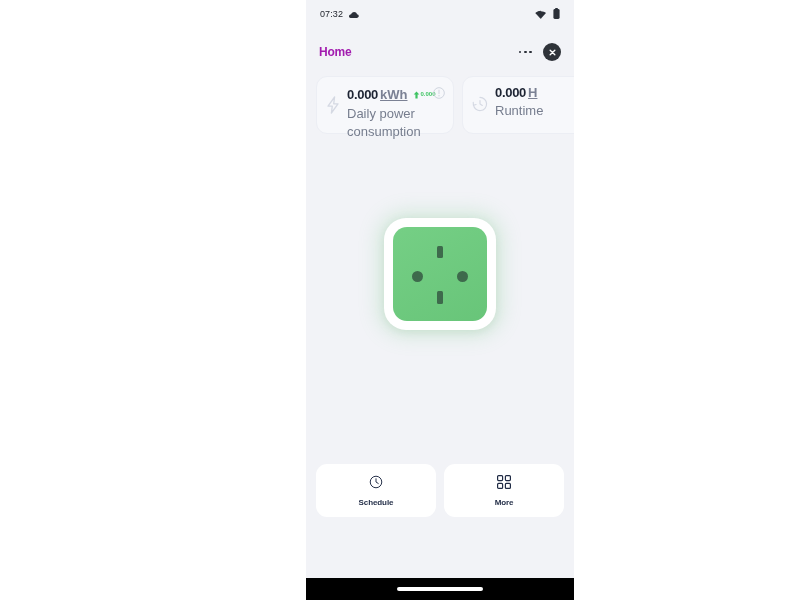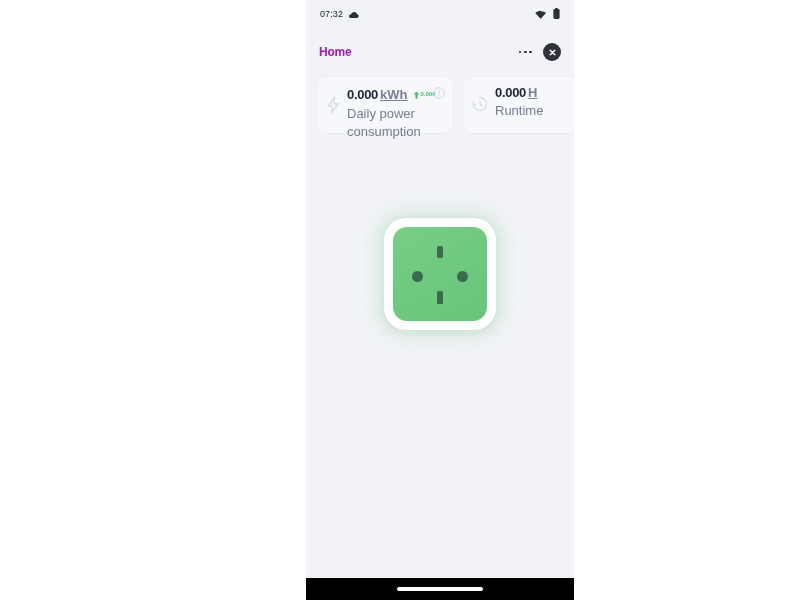--- a/index.html
+++ b/index.html
@@ -244,22 +244,42 @@
           <span class="pin earth"></span>
           <span class="pin hole l"></span>
           <span class="pin hole r"></span>
           <span class="pin bottom"></span>
         </div>
       </div>
     </div>
 
     <div class="actions">
 
-
-
+      <div class="action">
+        <span>
+          <svg width="14" height="14" viewBox="0 0 16 16">
+            <circle cx="8" cy="8" r="6.6" fill="none" stroke="#1f2a44" stroke-width="1.1"></circle>
+            <path d="M8 4.3V8l2.6 1.7" fill="none" stroke="#1f2a44" stroke-width="1.1" stroke-linecap="round"></path>
+          </svg>
+        </span>
+        <span class="action-label">Schedule</span>
+      </div>
+
+
+      <div class="action">
+        <span>
+          <svg width="14" height="14" viewBox="0 0 14 14">
+            <rect x="0.6" y="0.6" width="5" height="5" rx="1" fill="none" stroke="#1f2a44" stroke-width="1.2"></rect>
+            <rect x="8.4" y="0.6" width="5" height="5" rx="1" fill="none" stroke="#1f2a44" stroke-width="1.2"></rect>
+            <rect x="0.6" y="8.4" width="5" height="5" rx="1" fill="none" stroke="#1f2a44" stroke-width="1.2"></rect>
+            <rect x="8.4" y="8.4" width="5" height="5" rx="1" fill="none" stroke="#1f2a44" stroke-width="1.2"></rect>
+          </svg>
+        </span>
+        <span class="action-label">More</span>
+      </div>
 
     </div>
 
 
     <div class="navbar">
       <span class="home-ind"></span>
     </div>
 
   </div>
 </div>

